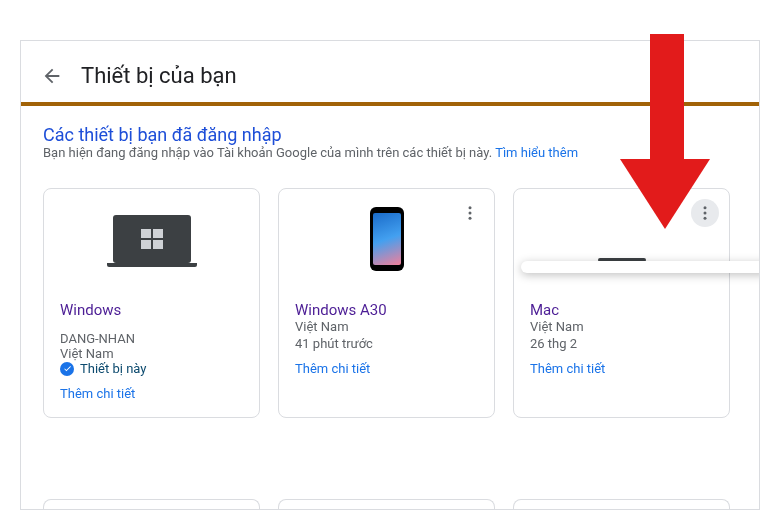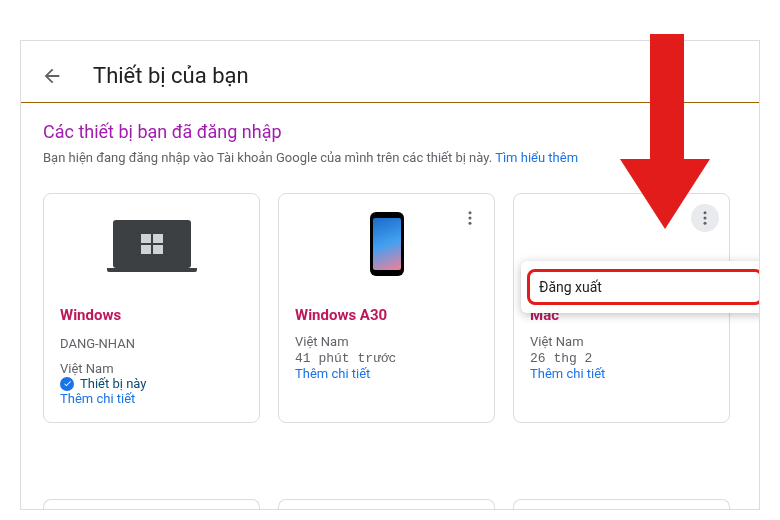--- a/index.html
+++ b/index.html
@@ -15,34 +15,33 @@
     position: absolute;
     left: 20px; right: 20px; top: 40px; bottom: 10px;
     border: 1px solid #dadce0;
     background: #fff;
     overflow: hidden;
   }
   .header {
     display: flex;
     align-items: center;
     padding: 22px 20px 14px 20px;
-    gap: 30px;
-    border-bottom: 1px solid #a16207;
+    gap: 18px;
+    border-bottom: 4px solid #a16207;
   }
   .back-icon svg { display: block; }
   .page-title {
     font-size: 22px;
     font-weight: 400;
     color: #202124;
   }
   .content { padding: 18px 22px; }
   .section-title {
     font-size: 18px;
-    color: #a21caf;
-    margin-bottom: 8px;
+    color: #1d4ed8;
   }
   .section-desc {
     font-size: 13px;
     color: #5f6368;
     margin-bottom: 28px;
   }
   .link { color: #1a73e8; }
   .cards {
     display: flex;
     gap: 18px;
@@ -67,53 +66,53 @@
     top: 10px; right: 10px;
     width: 28px; height: 28px;
     border-radius: 50%;
     display: flex; align-items: center; justify-content: center;
     cursor: pointer;
   }
   .kebab.active { background: #e8eaed; }
   .kebab svg { fill: #5f6368; }
   .device-name {
     font-size: 15px;
-    color: #be185d;
-    font-weight: 700;
+    color: #4c1d95;
+    font-weight: 400;
     margin-top: 26px;
   }
   .device-sub {
     font-size: 13px;
     color: #5f6368;
     margin-top: 12px;
   }
   .device-loc, .device-time {
     font-size: 13px;
     color: #5f6368;
-    margin-top: 10px;
-  }
-  .device-time { margin-top: 2px; font-family: Liberation Mono, monospace; }
+  }
+  .device-time { margin-top: 2px; }
   .this-device {
     display: flex;
     align-items: center;
     gap: 6px;
     font-size: 13px;
     color: #0c4a6e;
     margin-top: 0;
   }
   .check-badge {
     width: 14px; height: 14px;
     border-radius: 50%;
     background: #1a73e8;
     display: flex; align-items: center; justify-content: center;
   }
   .check-badge svg { fill: #fff; width: 9px; height: 9px; }
   .details-link {
     font-size: 13px;
     color: #1a73e8;
+    margin-top: 10px;
     cursor: pointer;
   }
   
   .laptop {
     width: 78px; height: 48px;
     background: #3c4043;
     border-radius: 3px;
     position: relative;
   }
   .laptop::after {
@@ -290,21 +289,20 @@
     </div>
 
     <div class="bottom-hint">
       <div></div>
         <div></div>
         <div></div>
     </div>
   </div>
 
   <div class="menu">
-    <div class="menu-item menu-item-1">Đăng xuất</div>
   </div>
 
 </div>
 
 <svg class="big-arrow" width="110" height="200" viewBox="0 0 110 200">
   <rect x="40" y="0" width="34" height="130" fill="#e21b1b"></rect>
   <polygon points="10,125 100,125 55,195" fill="#e21b1b"></polygon>
 </svg>
 
 </body></html>

